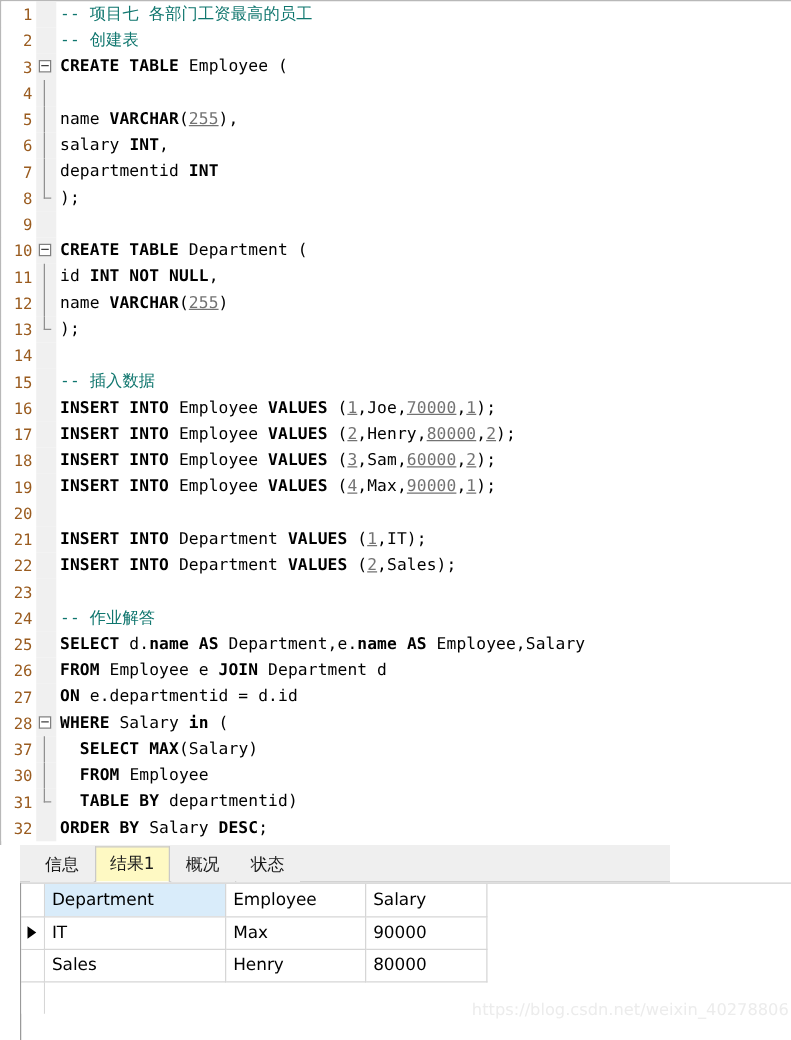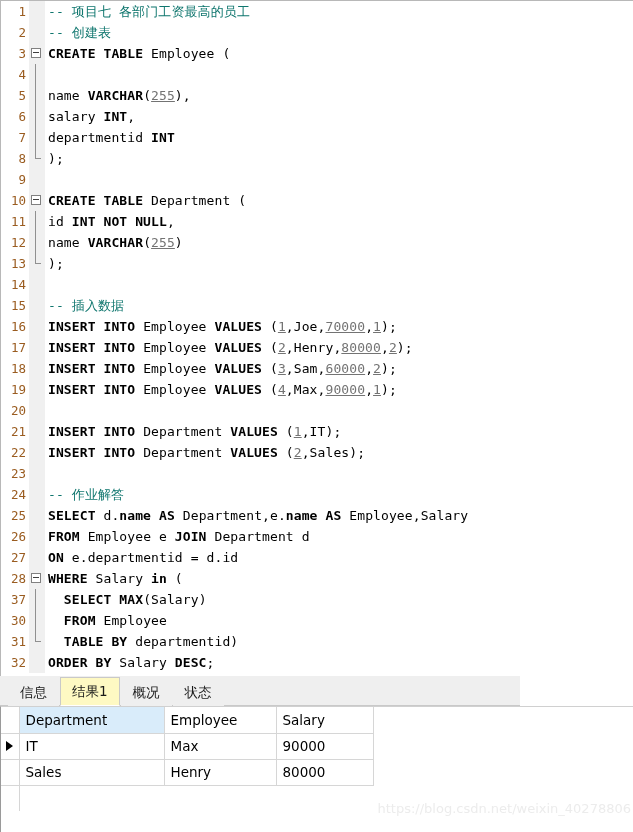--- a/index.html
+++ b/index.html
@@ -117,21 +117,21 @@
     left: 0px;
     top: 10px;
     width: 6px;
     height: 1px;
     background: #909090;
   }
 
   
   #bottom-pane {
     position: absolute;
-    left: 0;
+    left: 16px;
     top: 676px;
     width: 520px;
     height: 156px;
     background: #efefef;
     box-sizing: border-box;
   }
   #tabstrip {
     position: relative;
     height: 30px;
     background: #efefef;

